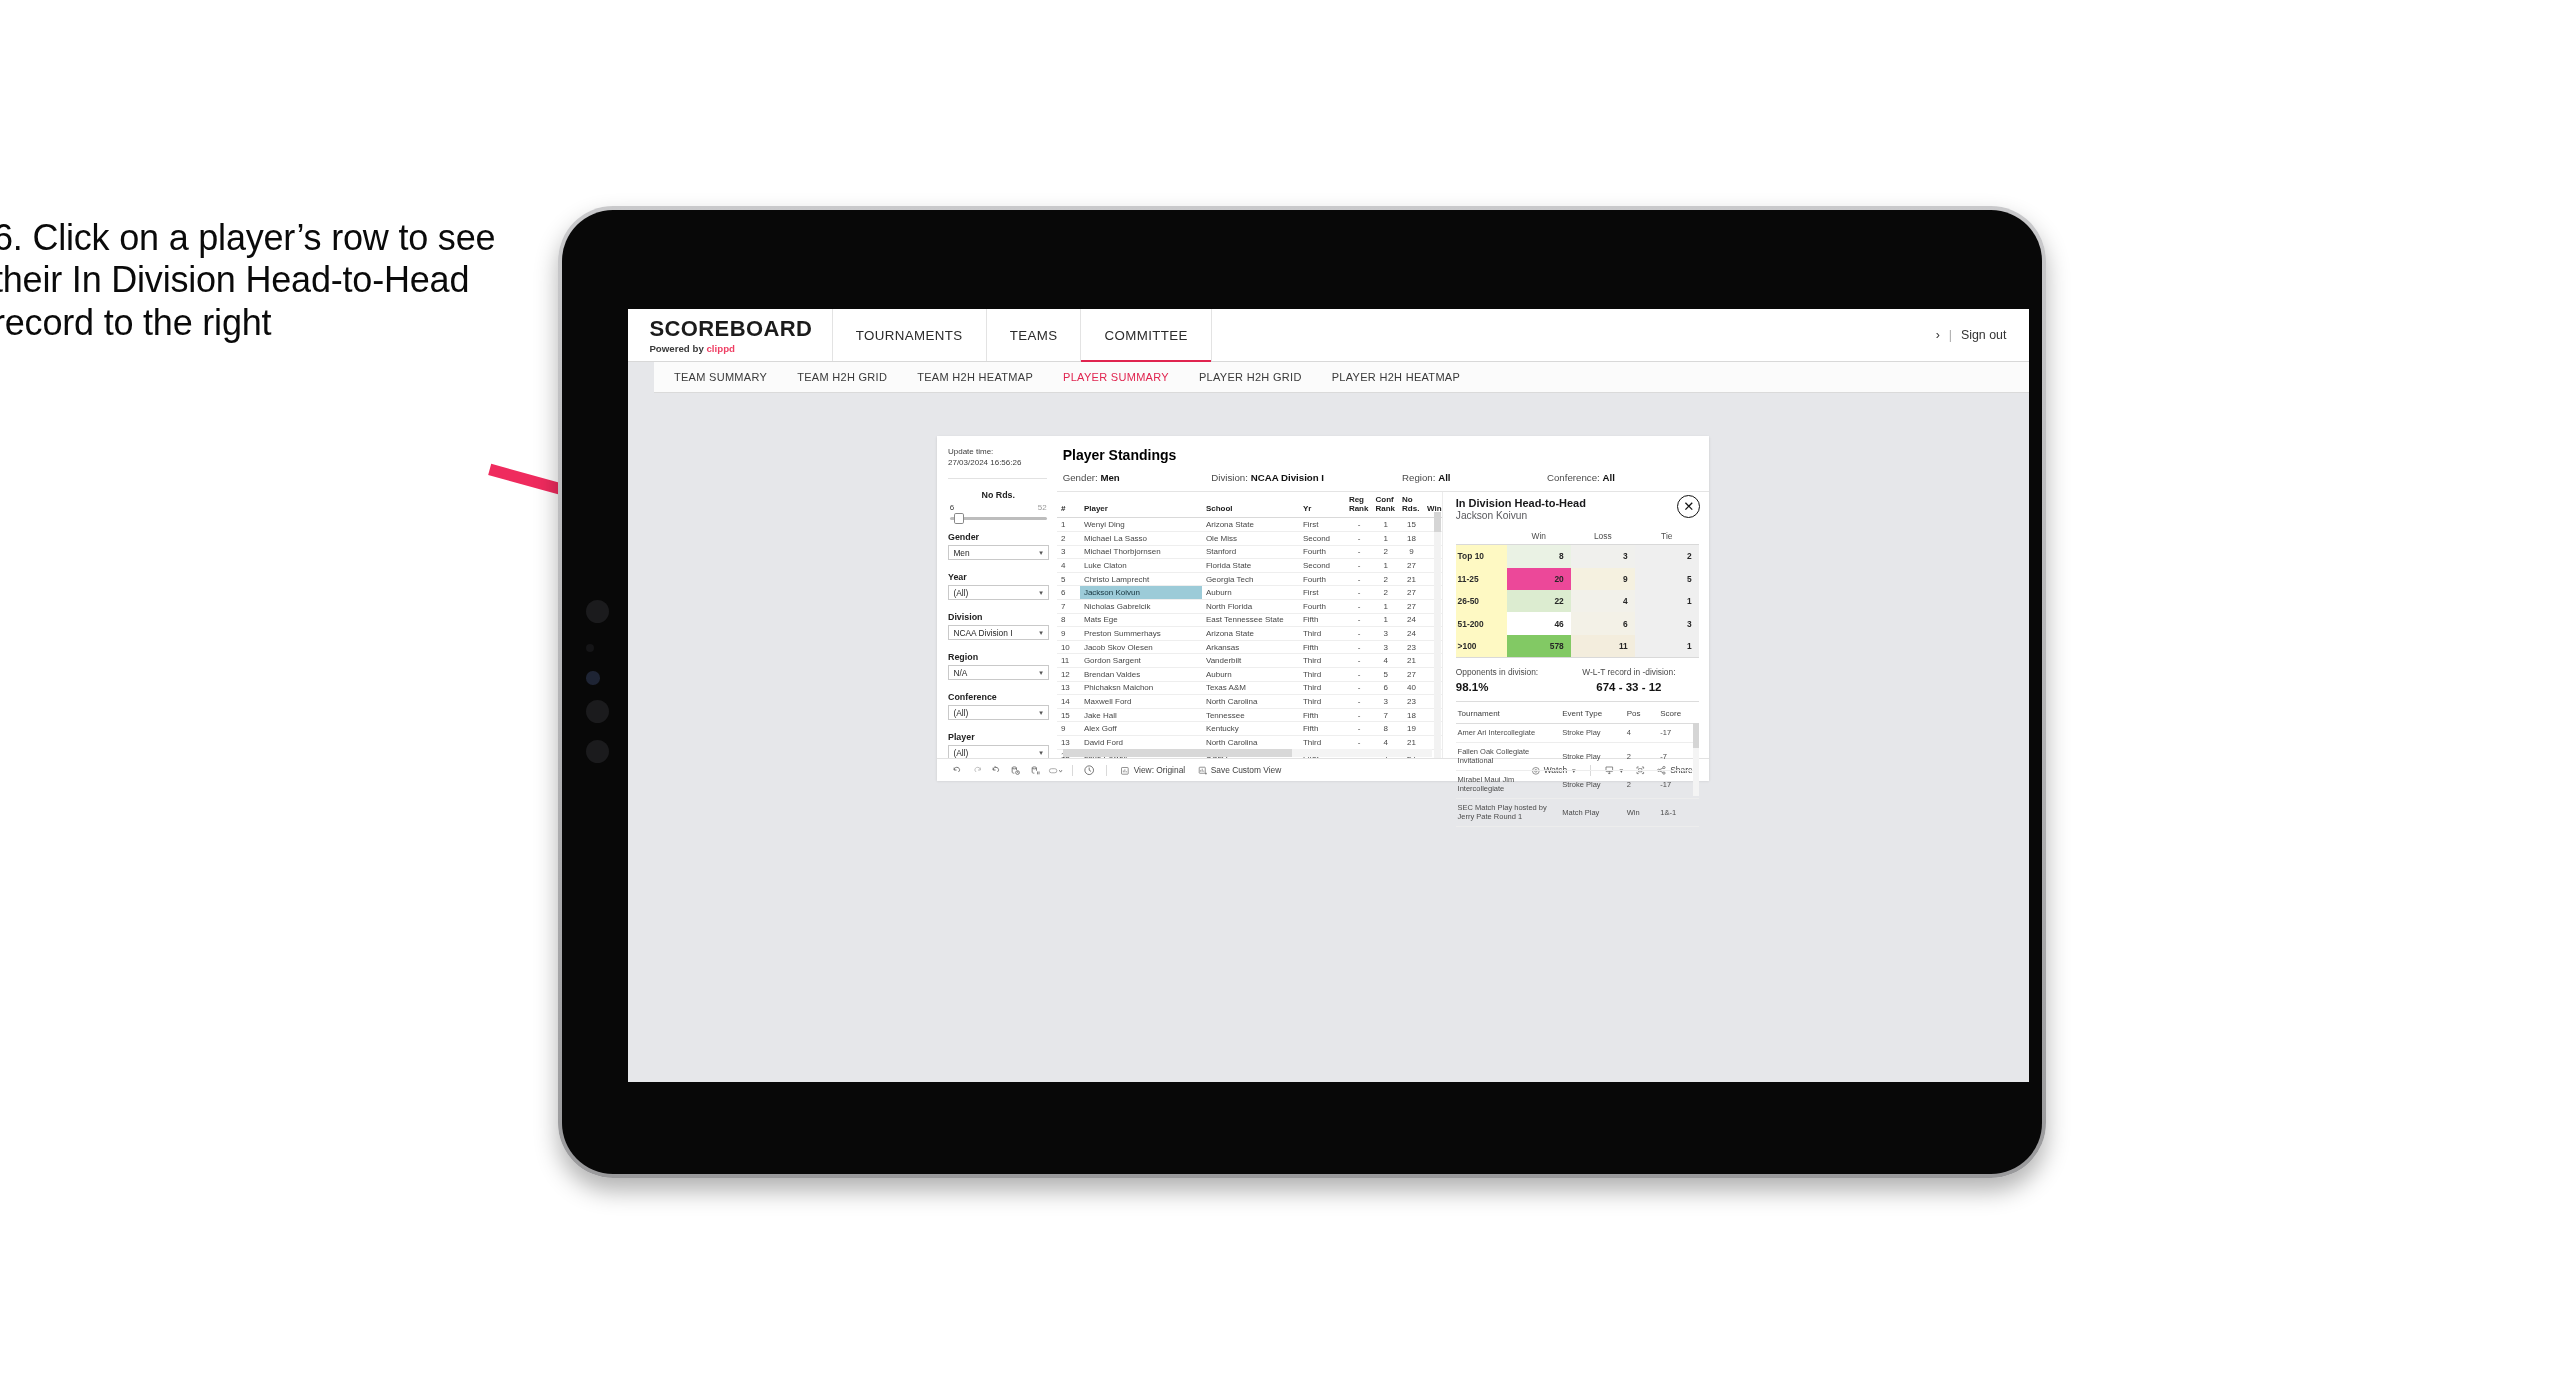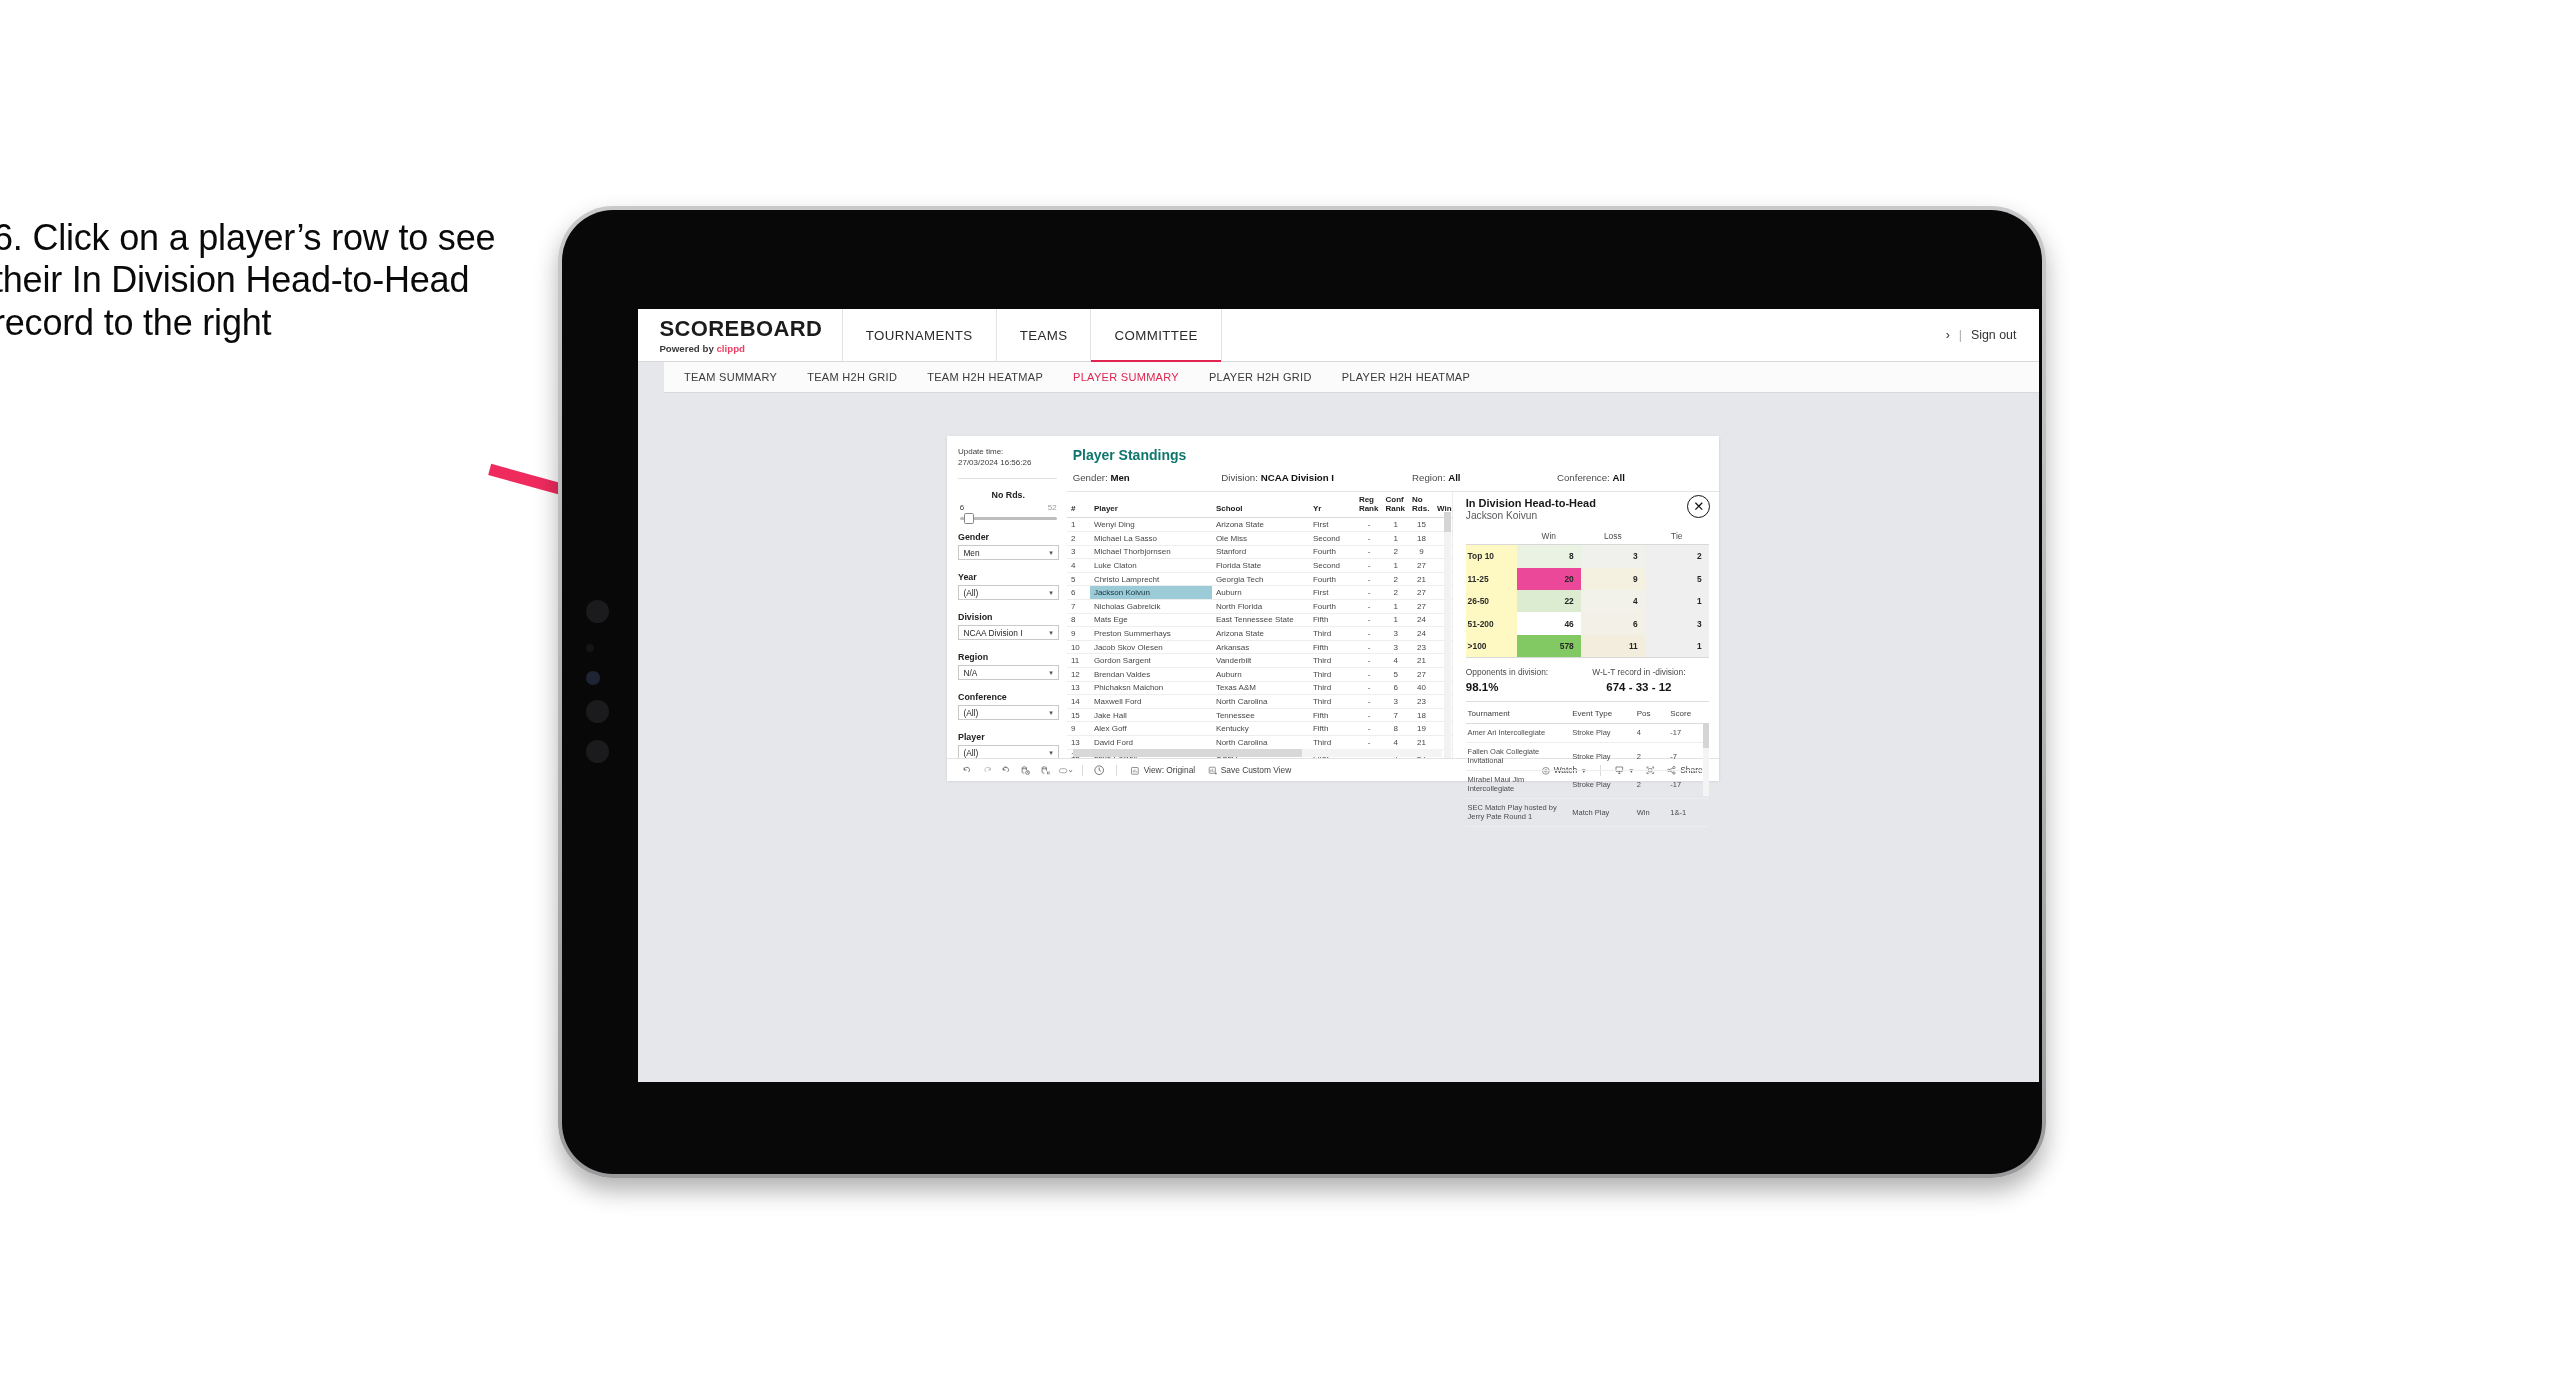--- a/index.html
+++ b/index.html
@@ -37,21 +37,21 @@
     position: relative;
   }
   .cam-dot { position:absolute; left:24px; border-radius:50%; background:#1b1b1d; }
   .cam-a { top: 390px; width: 23px; height: 23px; }
   .cam-b { top: 434px; width: 8px;  height: 8px; background:#151517;}
   .cam-c { top: 461px; width: 13.3px; height: 13.3px; background:#1e2434; }
   .cam-d { top: 490px; width: 23px; height: 23px; }
   .cam-e { top: 530px; width: 23px; height: 23px; }
 
   #screen {
-    position: absolute; left: 76px; top: 99px;
+    position: absolute; left: 66px; top: 99px;
     width: 1401px; height: 773px;
     background: #e6e7ea; overflow: hidden;
   }
 
   
   .site-header {
     height: 53px; background:#fff; display:flex; align-items:stretch;
     border-bottom: 0.9px solid #d8d8d8; position: relative;
   }
   .brand { padding: 7px 19.5px 5.3px 21px; display:flex; flex-direction:column; justify-content:center;
@@ -109,21 +109,21 @@
   .caret { font-size: 6.2px; color:#555; }
   .slider-wrap { padding: 0 1.8px; }
   .slider-vals { display:flex; justify-content:space-between; font-size:8px; color:#3a3a3a; margin-bottom:2.7px;}
   .slider-vals .max { color:#9a9a9a; }
   .slider-track { height:3.5px; background:#bdbdbd; border-radius:1.8px; position:relative; margin-top:4.4px; }
   .slider-knob { position:absolute; left: 4.4px; top:-3.5px; width:9.7px; height:10.6px;
                  background:#fff; border:0.9px solid #888; border-radius:1.8px; }
 
   
   .sheet { flex:1 1 auto; min-width:0; display:flex; flex-direction:column; padding: 10.6px 0 0 0; }
-  .sheet-title { font-size: 14px; font-weight:700; color:#0f766e; padding-left: 5.3px; }
+  .sheet-title { font-size: 14px; font-weight:700; color:#000000; padding-left: 5.3px; }
   .sheet-sub {
     display:flex; padding: 8.9px 5.3px 8px 5.3px; font-size:9.7px; color:#4a4a4a;
     border-bottom:0.9px solid #e4e4e4;
   }
   .sheet-sub b { color:#111; font-weight:700; }
   .ss-1 { width: 159px; } .ss-2 { width: 204px; } .ss-3 { width: 155px; } .ss-4 { width: 168px; }
 
   .split { display:flex; flex:1 1 auto; min-height:0; }
 
   

